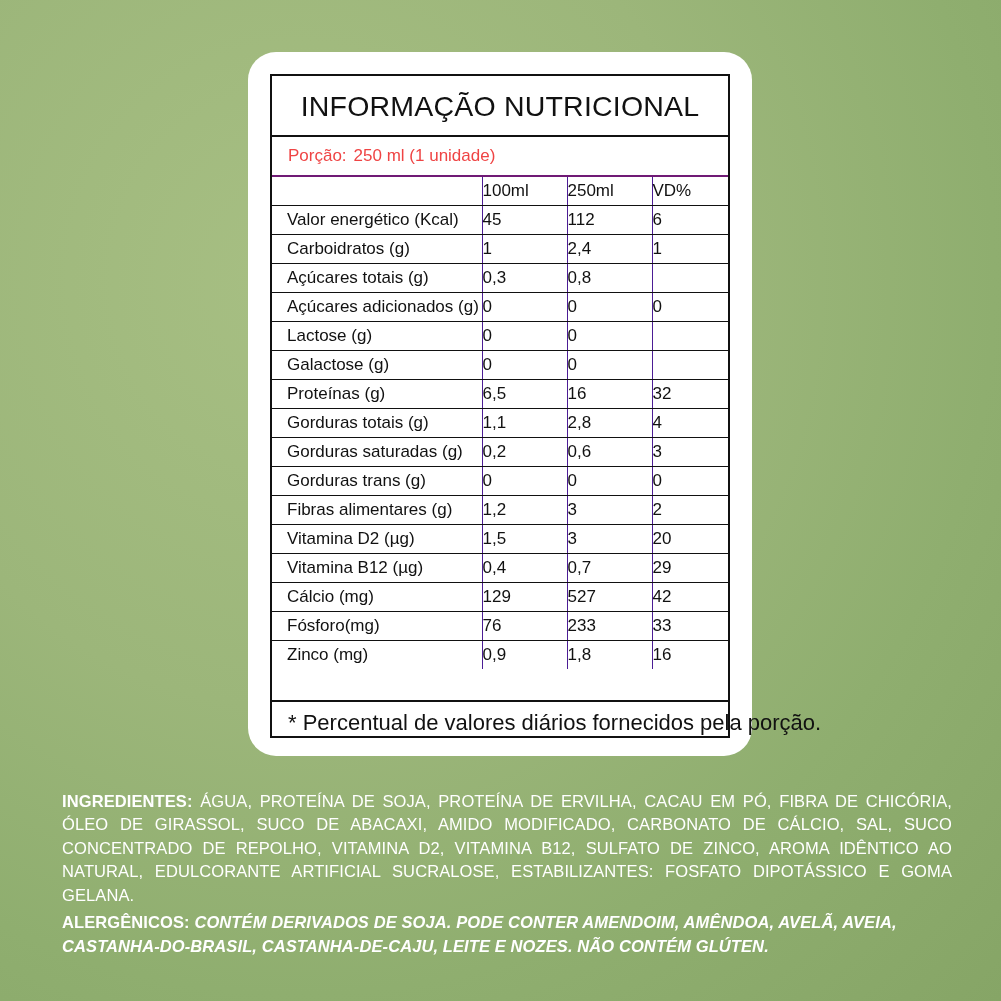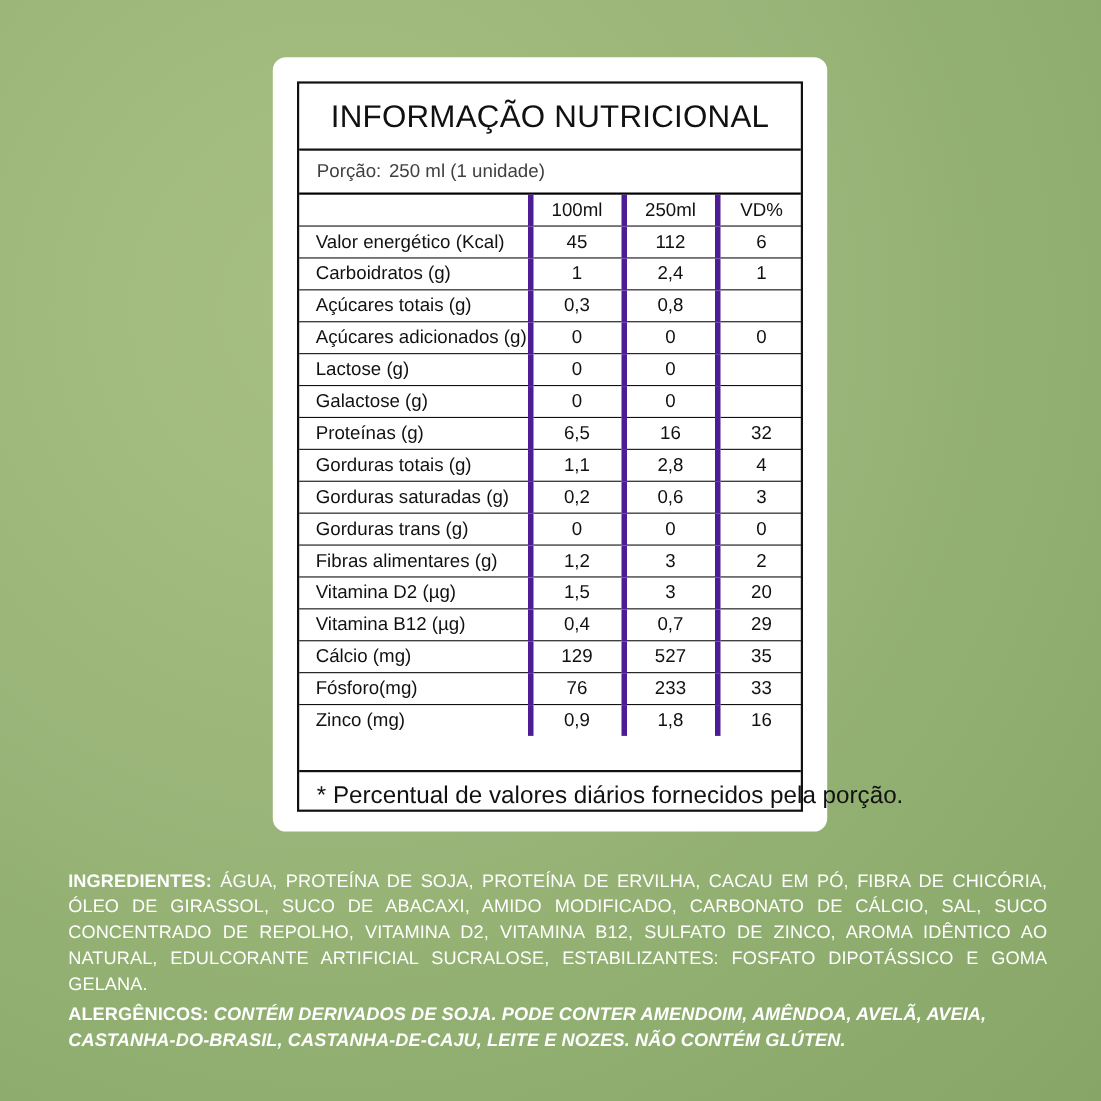--- a/index.html
+++ b/index.html
@@ -16,21 +16,21 @@
   }
 
   
   .label-card {
     position: absolute;
     left: 248px;
     top: 52px;
     width: 504px;
     height: 704px;
     background: #ffffff;
-    border-radius: 12px;
+    border-radius: 28px;
     box-sizing: border-box;
     padding: 22px 22px 18px 22px;
   }
 
   .label-inner {
     border: 2px solid #111;
     box-sizing: border-box;
     width: 100%;
     height: 100%;
     display: flex;
@@ -42,23 +42,23 @@
     font-size: 28.5px;
     letter-spacing: 0.2px;
     color: #111;
     padding: 14px 4px 12px 4px;
     border-bottom: 2px solid #111;
     white-space: nowrap;
   }
 
   .portion-row {
     font-size: 17px;
-    color: #404040;
+    color: #ef4444;
     padding: 9px 0 9px 16px;
-    border-bottom: 2px solid #000000;
+    border-bottom: 2px solid #701a75;
     white-space: nowrap;
   }
   .portion-row .portion-value { margin-left: 7px; }
 
   table.nutri {
     border-collapse: collapse;
     width: 100%;
     table-layout: fixed;
     font-size: 17px;
     color: #111;
@@ -68,22 +68,22 @@
   table.nutri col.c-250  { width: 85px; }
   table.nutri col.c-vd   { width: 78px; }
 
   table.nutri th, table.nutri td {
     border-bottom: 1px solid #111;
     padding: 4px 0 4px 0;
     height: 19px;
   }
   table.nutri th.col-head,
   table.nutri td.val {
-    border-left: 5px solid #4c1d95;
-    text-align: center;
+    border-left: 1px solid #4c1d95;
+    text-align: left;
   }
   table.nutri th.blank {
     border-left: none;
   }
   table.nutri td.name,
   table.nutri th.blank {
     text-align: left;
     padding-left: 15px;
   }
   table.nutri thead th {
@@ -239,21 +239,21 @@
           <tr>
             <td class="name">Vitamina B12  (µg)</td>
             <td class="val">0,4</td>
             <td class="val">0,7</td>
             <td class="val">29</td>
           </tr>
           <tr>
             <td class="name">Cálcio (mg)</td>
             <td class="val">129</td>
             <td class="val">527</td>
-            <td class="val">35</td>
+            <td class="val">42</td>
           </tr>
           <tr>
             <td class="name">Fósforo(mg)</td>
             <td class="val">76</td>
             <td class="val">233</td>
             <td class="val">33</td>
           </tr>
           <tr>
             <td class="name">Zinco (mg)</td>
             <td class="val">0,9</td>

